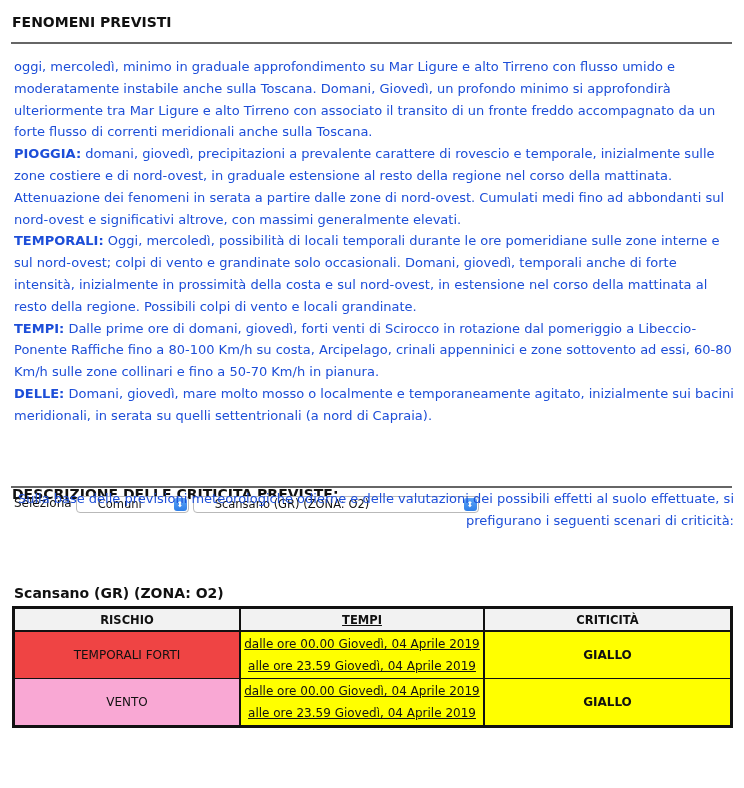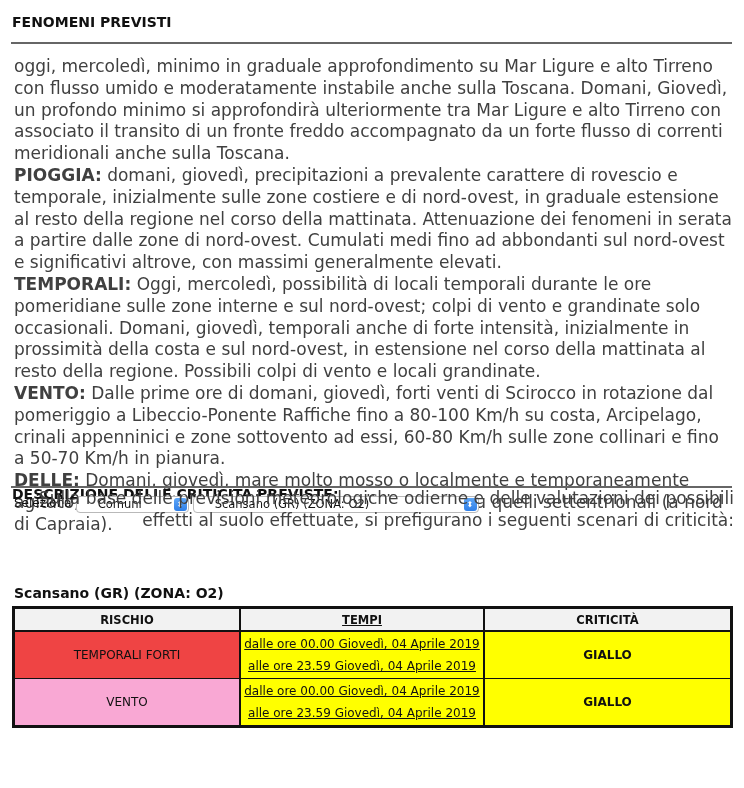--- a/index.html
+++ b/index.html
@@ -1,19 +1,19 @@
 <!DOCTYPE html>
 <html><head>
 <meta charset="utf-8">
 <style>
   html, body { margin: 0; padding: 0; background: #ffffff; }
   body { width: 744px; height: 788px; overflow: hidden; font-family: "DejaVu Sans", sans-serif; color: #111; position: relative; }
   .section-title { position: absolute; left: 12px; font-size: 14px; font-weight: bold; color: #111; letter-spacing: 0; }
   .rule { position: absolute; left: 11px; width: 721px; height: 2px; background: #666; }
-  .body-text { position: absolute; left: 14px; width: 720px; font-size: 17px; line-height: 21.8px; color: #404040; }
+  .body-text { position: absolute; left: 14px; width: 720px; font-size: 13px; line-height: 21.8px; color: #1d4ed8; }
   .body-text p { margin: 0; }
   .body-text b { font-weight: bold; }
   .select-row { position: absolute; left: 14px; top: 496px; height: 20px; display: flex; align-items: flex-start; font-size: 12px; }
   .select-box { position: relative; height: 17px; border: 1px solid #b9b9b9; border-radius: 4px; background: #fff; margin-left: 4px; box-sizing: border-box; font-size: 11.5px; line-height: 15px; padding-left: 21px; color: #111; }
   .select-box .arrow { position: absolute; right: 1px; top: 1px; width: 13px; height: 13px; border-radius: 3px; background: linear-gradient(#5ea6f7, #2f7fe8); color: #fff; font-size: 8px; line-height: 13px; text-align: center; }
   .zone-title { position: absolute; left: 14px; top: 585px; font-size: 14px; font-weight: bold; }
   table.crit { position: absolute; left: 12px; top: 606px; width: 721px; border-collapse: collapse; border: 3px solid #111; font-size: 12px; }
   table.crit th, table.crit td { border: 1px solid #111; text-align: center; }
   table.crit th { background: #f2f2f2; height: 19px; font-weight: bold; font-size: 11.5px; border-bottom-width: 2px; }
   table.crit td { background: #ffff00; height: 44px; line-height: 22px; }
@@ -24,21 +24,21 @@
 </head>
 <body>
 
 <div class="section-title" style="top:14px;">FENOMENI PREVISTI</div>
 <div class="rule" style="top:42px;"></div>
 
 <div class="body-text" style="top:56px;">
   <p>oggi, mercoledì, minimo in graduale approfondimento su Mar Ligure e alto Tirreno con flusso umido e moderatamente instabile anche sulla Toscana. Domani, Giovedì, un profondo minimo si approfondirà ulteriormente tra Mar Ligure e alto Tirreno con associato il transito di un fronte freddo accompagnato da un forte flusso di correnti meridionali anche sulla Toscana.</p>
   <p><b>PIOGGIA:</b><span> domani, giovedì, precipitazioni a prevalente carattere di rovescio e temporale, inizialmente sulle zone costiere e di nord-ovest, in graduale estensione al resto della regione nel corso della mattinata. Attenuazione dei fenomeni in serata a partire dalle zone di nord-ovest. Cumulati medi fino ad abbondanti sul nord-ovest e significativi altrove, con massimi generalmente elevati.</span></p>
   <p><b>TEMPORALI:</b><span> Oggi, mercoledì, possibilità di locali temporali durante le ore pomeridiane sulle zone interne e sul nord-ovest; colpi di vento e grandinate solo occasionali. Domani, giovedì, temporali anche di forte intensità, inizialmente in prossimità della costa e sul nord-ovest, in estensione nel corso della mattinata al resto della regione. Possibili colpi di vento e locali grandinate.</span></p>
-  <p><b>VENTO:</b><span> Dalle prime ore di domani, giovedì, forti venti di Scirocco in rotazione dal pomeriggio a Libeccio-Ponente Raffiche fino a 80-100 Km/h su costa, Arcipelago, crinali appenninici e zone sottovento ad essi, 60-80 Km/h sulle zone collinari e fino a 50-70 Km/h in pianura.</span></p>
+  <p><b>TEMPI:</b><span> Dalle prime ore di domani, giovedì, forti venti di Scirocco in rotazione dal pomeriggio a Libeccio-Ponente Raffiche fino a 80-100 Km/h su costa, Arcipelago, crinali appenninici e zone sottovento ad essi, 60-80 Km/h sulle zone collinari e fino a 50-70 Km/h in pianura.</span></p>
   <p><b>DELLE:</b><span> Domani, giovedì, mare molto mosso o localmente e temporaneamente agitato, inizialmente sui bacini meridionali, in serata su quelli settentrionali (a nord di Capraia).</span></p>
 </div>
 
 <div class="section-title" style="top:486px;">DESCRIZIONE DELLE CRITICITÀ PREVISTE:</div>
 <div class="rule" style="top:486px;"></div>
 
 <div class="select-row">
   <span>Seleziona</span>
   <div class="select-box" style="width:113px;">
     <span>Comuni</span>

